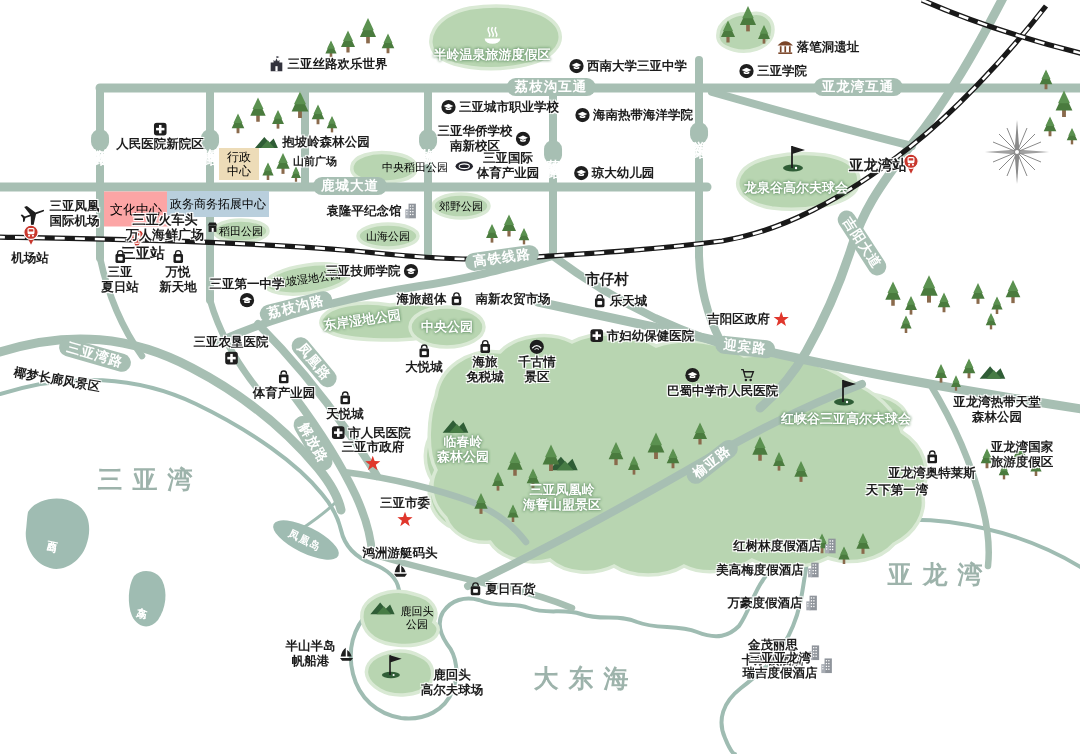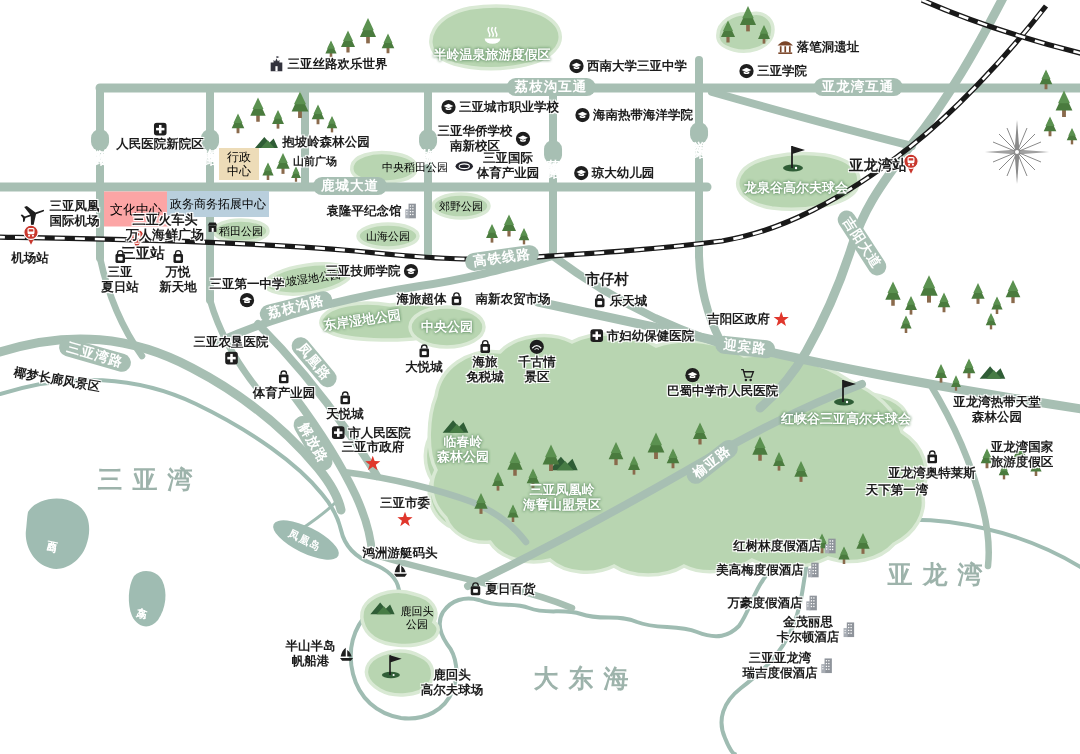--- a/index.html
+++ b/index.html
@@ -997,21 +997,21 @@
               <rect x="6.5" y="10" width="1.6" height="1.6"></rect>
               <rect x="9.5" y="10" width="1.6" height="1.6"></rect>
               <rect x="6.5" y="13.5" width="1.6" height="1.6"></rect>
               <rect x="9.5" y="13.5" width="1.6" height="1.6"></rect>
               <rect x="2.2" y="10" width="1.4" height="1.4"></rect>
               <rect x="2.2" y="13" width="1.4" height="1.4"></rect>
             </g>
           </svg>
         </span>
       </div>
-      <div class="lbl poi" style="left: 781px; top: 630px; transform: translate(-50%, -50%) rotate(0deg); margin-left: 35px;">
+      <div class="lbl poi" style="left: 781px; top: 653px; transform: translate(-50%, -50%) rotate(0deg);">
         <div class="txt">
           <div>金茂丽思</div>
           <div>卡尔顿酒店</div>
         </div>
         <span class="icon">
           <svg width="13" height="17" viewBox="0 0 16 20">
             <rect x="5" y="1" width="9" height="18" fill="#8f949b"></rect>
             <rect x="1" y="8" width="5" height="11" fill="#a8adb4"></rect>
             <g fill="#fff">
               <rect x="6.5" y="3" width="1.6" height="1.6"></rect>

